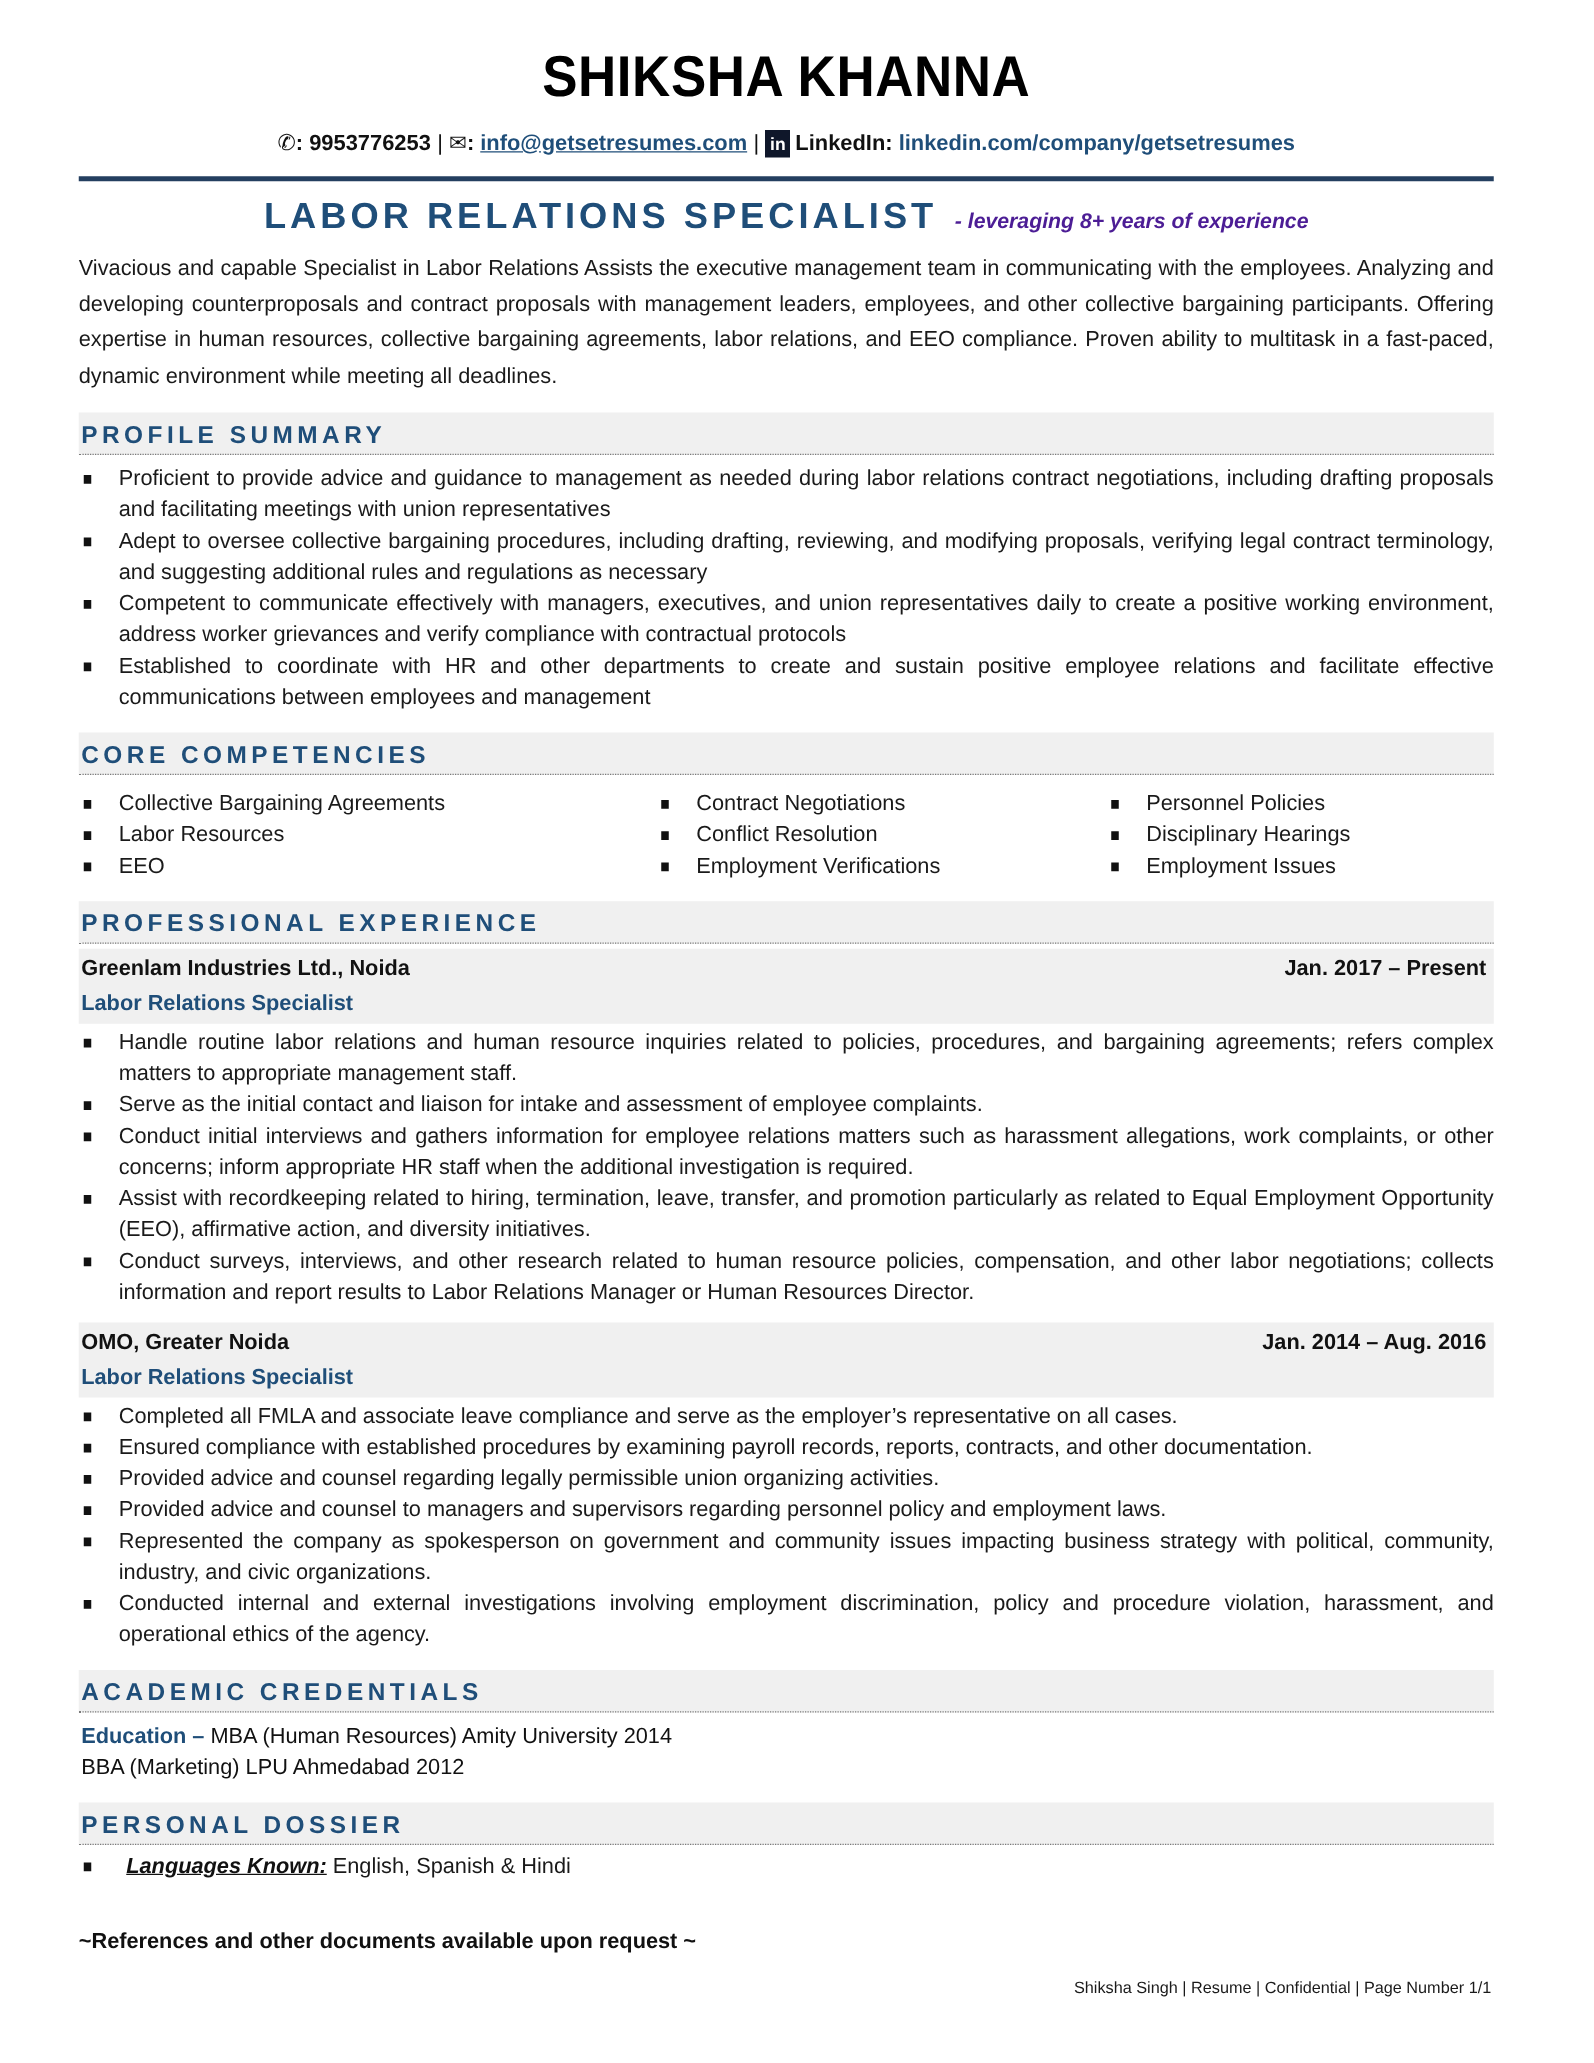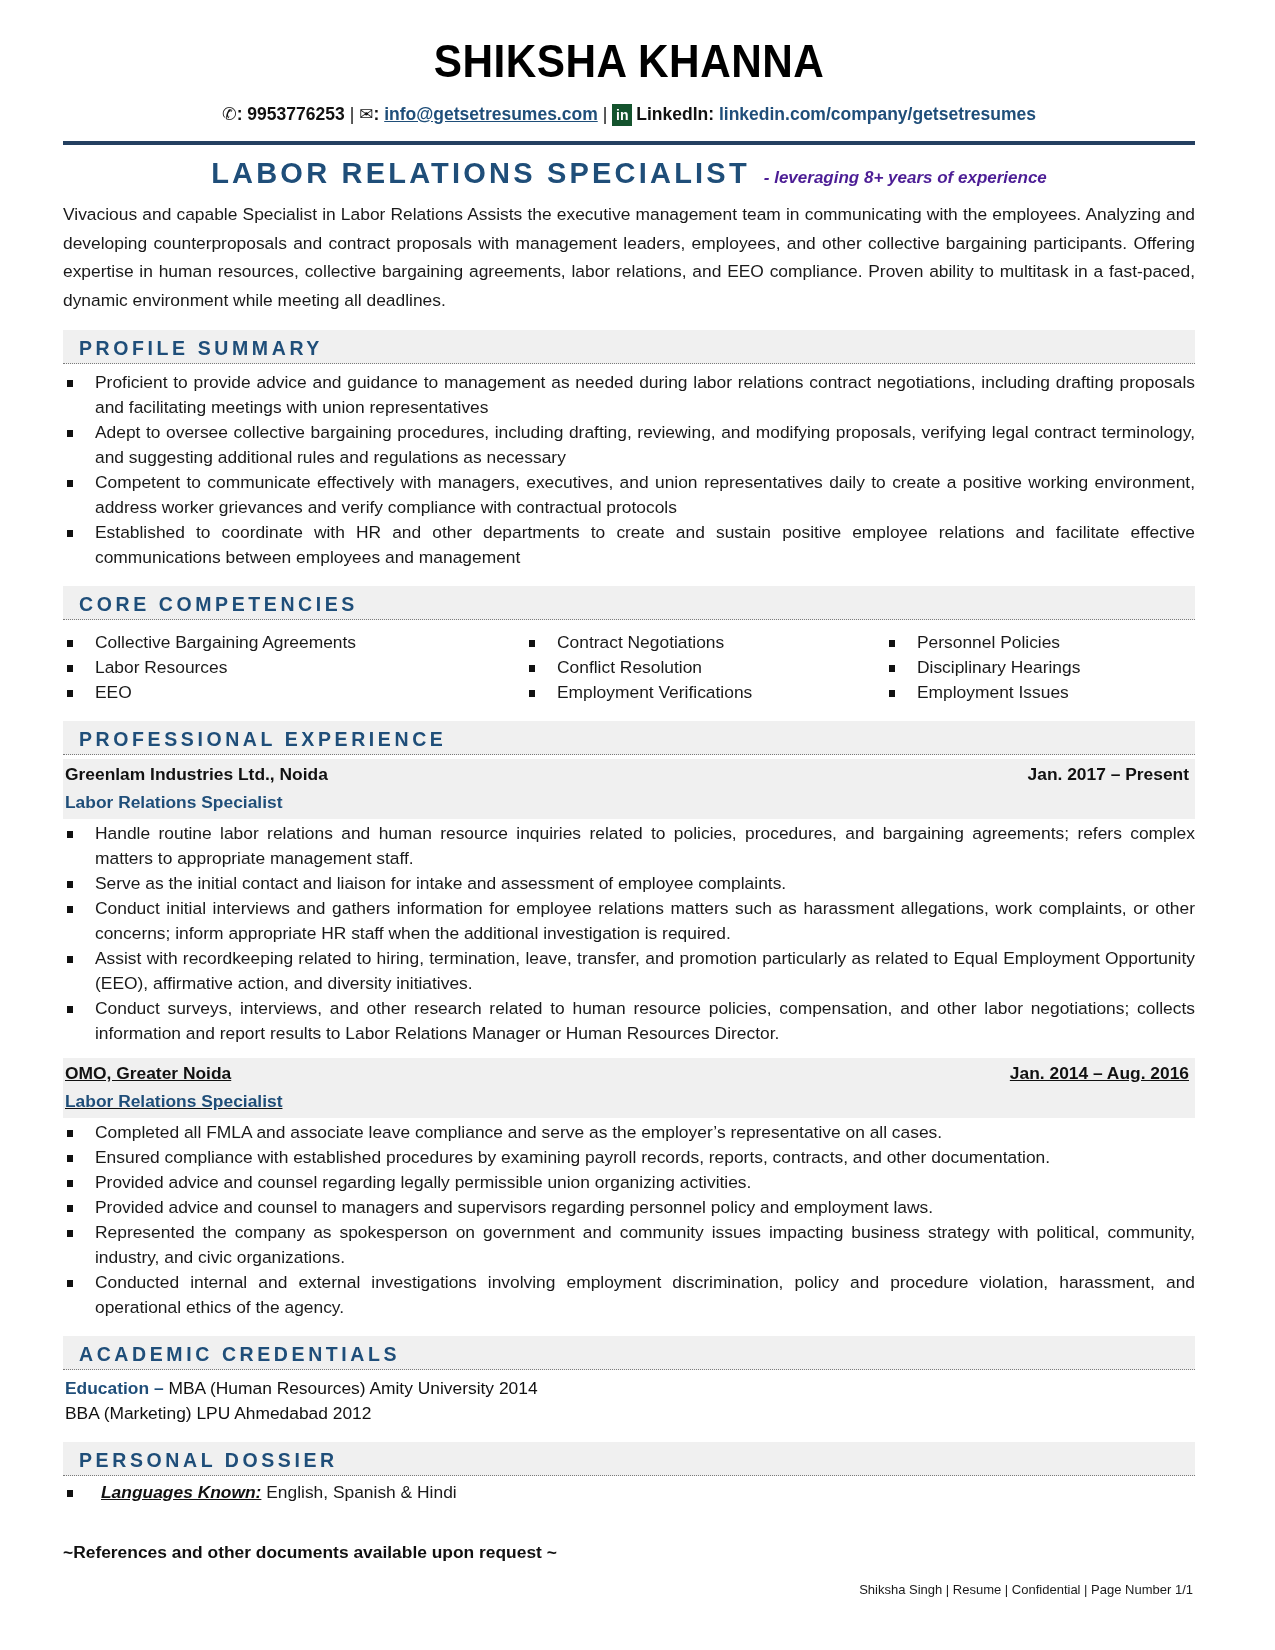--- a/index.html
+++ b/index.html
@@ -32,21 +32,21 @@
       font-weight: bold;
       margin-top: 14px;
       line-height: 24px;
       white-space: nowrap;
     }
     .contact .sep { font-weight: normal; padding: 0 5px; }
     .contact .link { color: #1f4e79; text-decoration: underline; }
     .contact .link-plain { color: #1f4e79; }
     .contact .li-icon {
       display: inline-block;
-      background: #14532d;
+      background: #0f172a;
       color: #fff;
       font-size: 14px;
       font-weight: bold;
       width: 20px;
       height: 22px;
       line-height: 22px;
       text-align: center;
       vertical-align: middle;
       margin-right: 4px;
     }
@@ -84,21 +84,21 @@
     }
     .section-head {
       background: #f0f0f0;
       border-bottom: 1px dotted #7a7a7a;
       height: 34px;
       line-height: 36px;
       font-size: 19.5px;
       font-weight: bold;
       color: #1f4e79;
       letter-spacing: 3.6px;
-      padding-left: 16px;
+      padding-left: 2px;
       margin-top: 16px;
     }
     ul.bullets { list-style: none; }
     ul.bullets li {
       position: relative;
       padding-left: 32px;
       font-size: 17.4px;
       line-height: 25px;
       text-align: justify;
       color: #1a1a1a;
@@ -212,21 +212,21 @@
     <div class="job-role">Labor Relations Specialist</div>
   </div>
   <ul class="bullets" style="margin-top:2px;">
     <li><span class="bullet"></span><span>Handle routine labor relations and human resource inquiries related to policies, procedures, and bargaining agreements; refers complex matters to appropriate management staff.</span></li>
     <li><span class="bullet"></span><span>Serve as the initial contact and liaison for intake and assessment of employee complaints.</span></li>
     <li><span class="bullet"></span><span>Conduct initial interviews and gathers information for employee relations matters such as harassment allegations, work complaints, or other concerns; inform appropriate HR staff when the additional investigation is required.</span></li>
     <li><span class="bullet"></span><span>Assist with recordkeeping related to hiring, termination, leave, transfer, and promotion particularly as related to Equal Employment Opportunity (EEO), affirmative action, and diversity initiatives.</span></li>
     <li><span class="bullet"></span><span>Conduct surveys, interviews, and other research related to human resource policies, compensation, and other labor negotiations; collects information and report results to Labor Relations Manager or Human Resources Director.</span></li>
   </ul>
 
-  <div class="job-head" style="margin-top:12px;text-decoration:underline;">
+  <div class="job-head" style="margin-top:12px;">
     <div class="job-line1">
       <span>OMO, Greater Noida</span>
       <span>Jan. 2014 – Aug. 2016</span>
     </div>
     <div class="job-role">Labor Relations Specialist</div>
   </div>
   <ul class="bullets" style="margin-top:2px;">
     <li><span class="bullet"></span><span>Completed all FMLA and associate leave compliance and serve as the employer’s representative on all cases.</span></li>
     <li><span class="bullet"></span><span>Ensured compliance with established procedures by examining payroll records, reports, contracts, and other documentation.</span></li>
     <li><span class="bullet"></span><span>Provided advice and counsel regarding legally permissible union organizing activities.</span></li>

